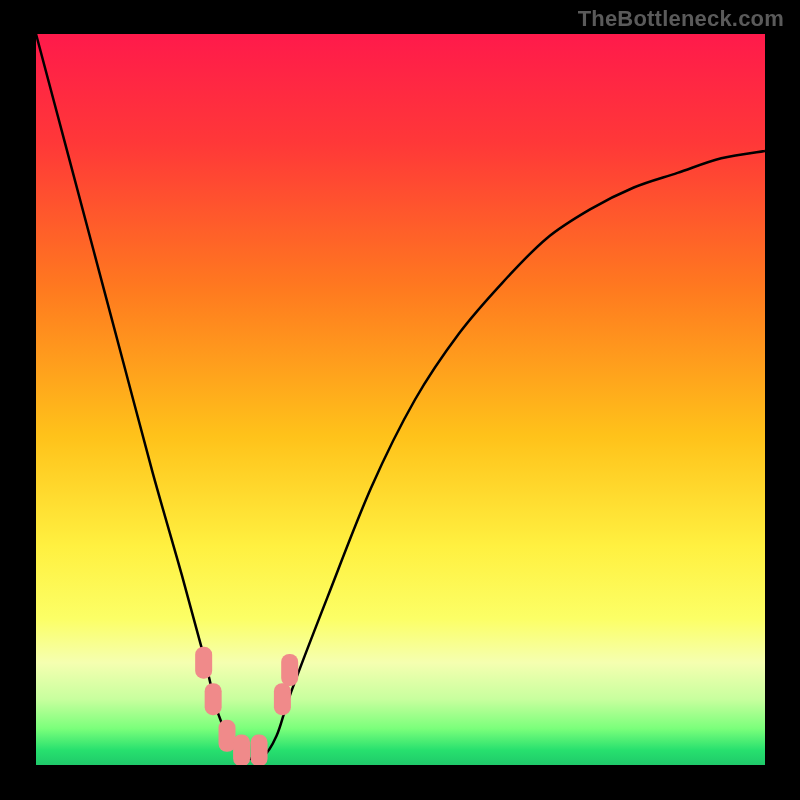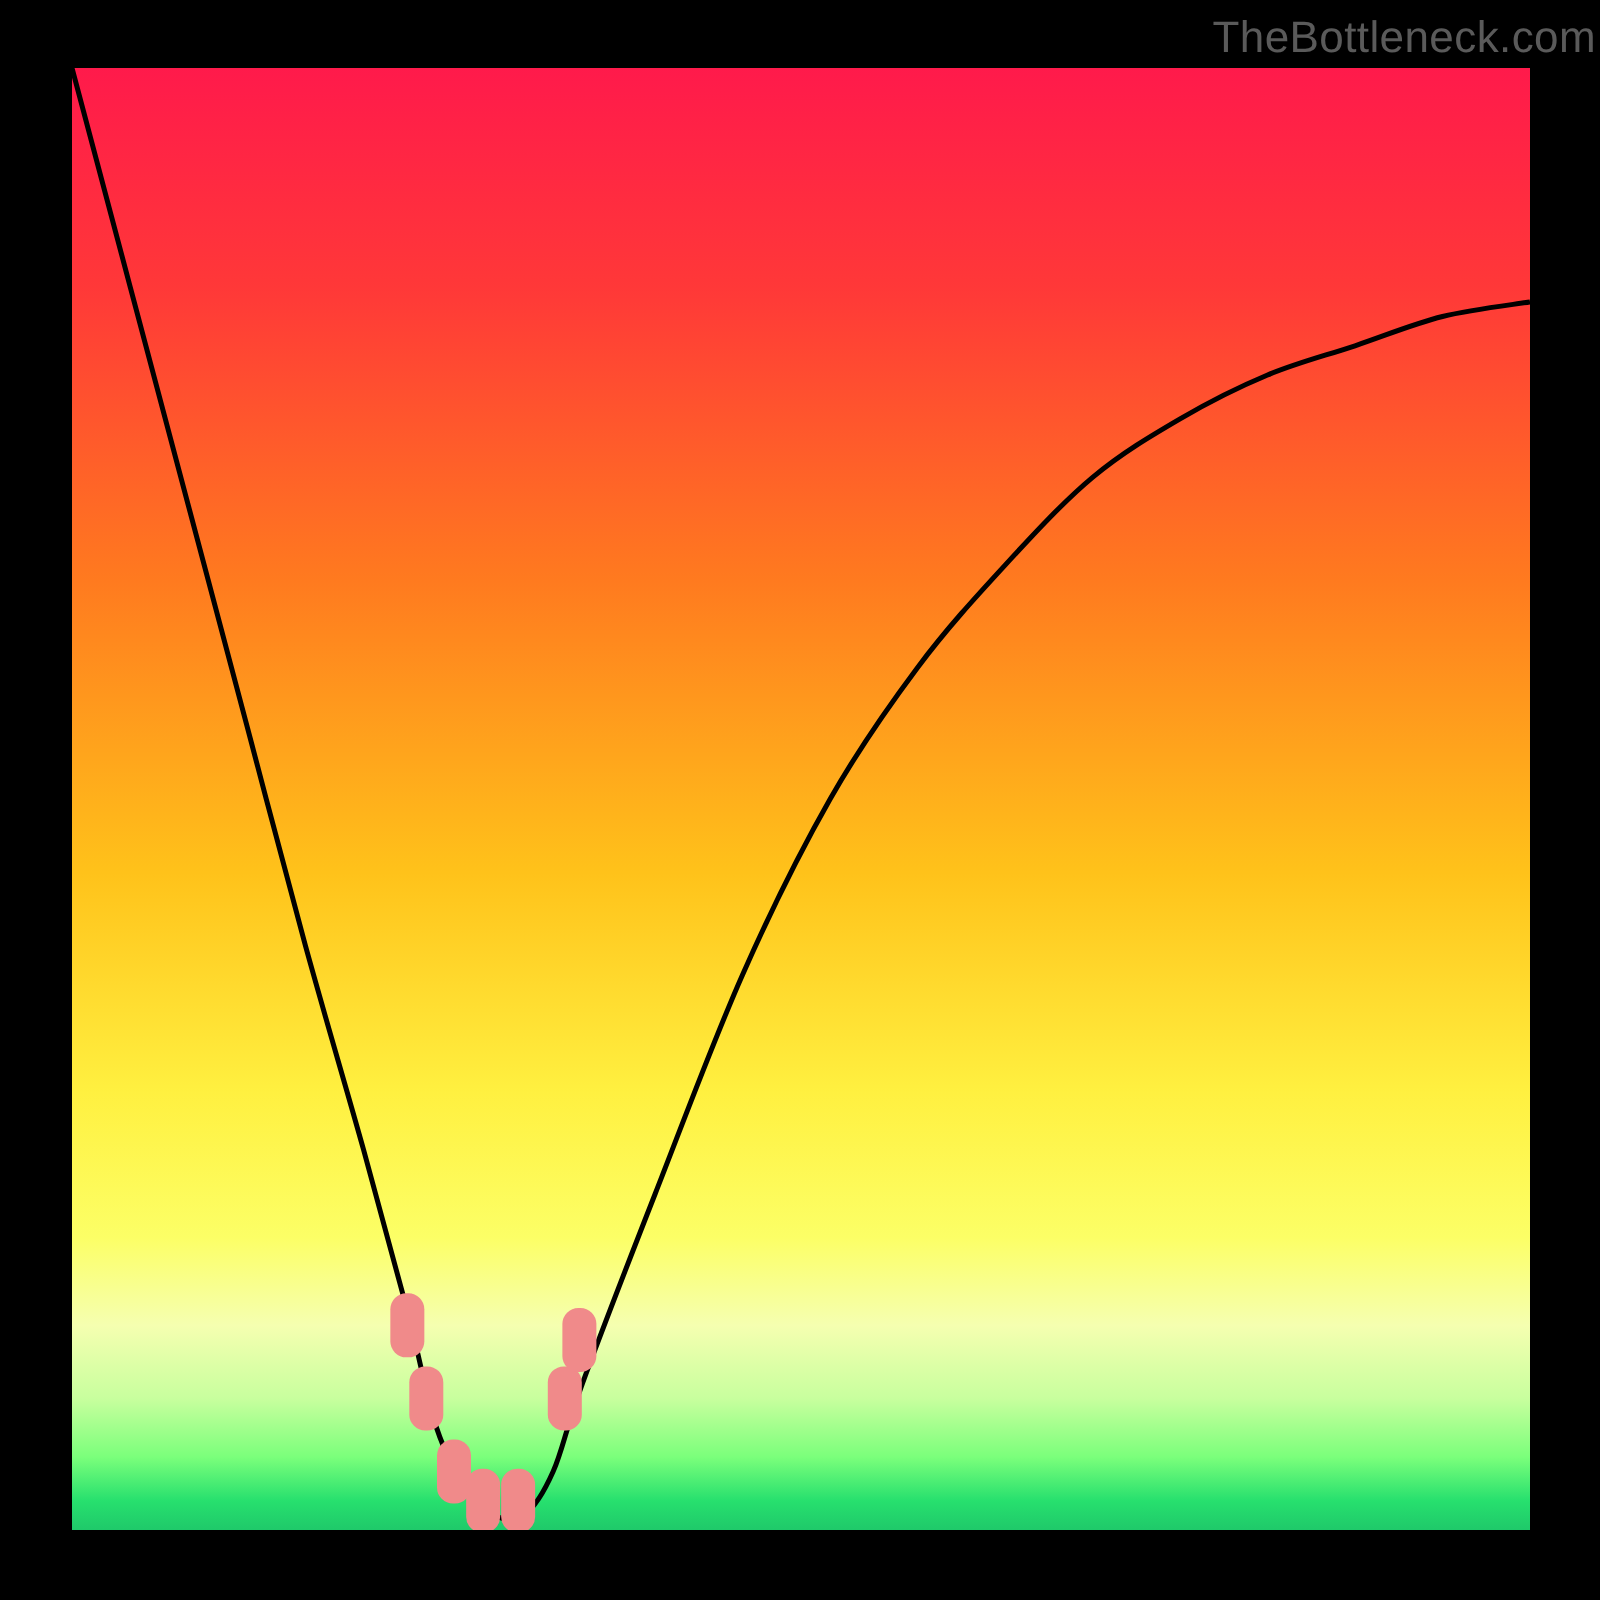--- a/index.html
+++ b/index.html
@@ -13,24 +13,24 @@
   }
   .container {
     position: relative;
     width: 800px;
     height: 800px;
     background: #000;
   }
   .watermark {
     position: absolute;
     top: 6px;
-    right: 2px;
+    right: 16px;
     color: #5a5a5a;
     font-size: 22px;
-    font-weight: 400;
+    font-weight: 700;
     letter-spacing: 0.2px;
     z-index: 10;
   }
   .plot-area {
     position: absolute;
     left: 36px;
     top: 34px;
     width: 729px;
     height: 731px;
   }

